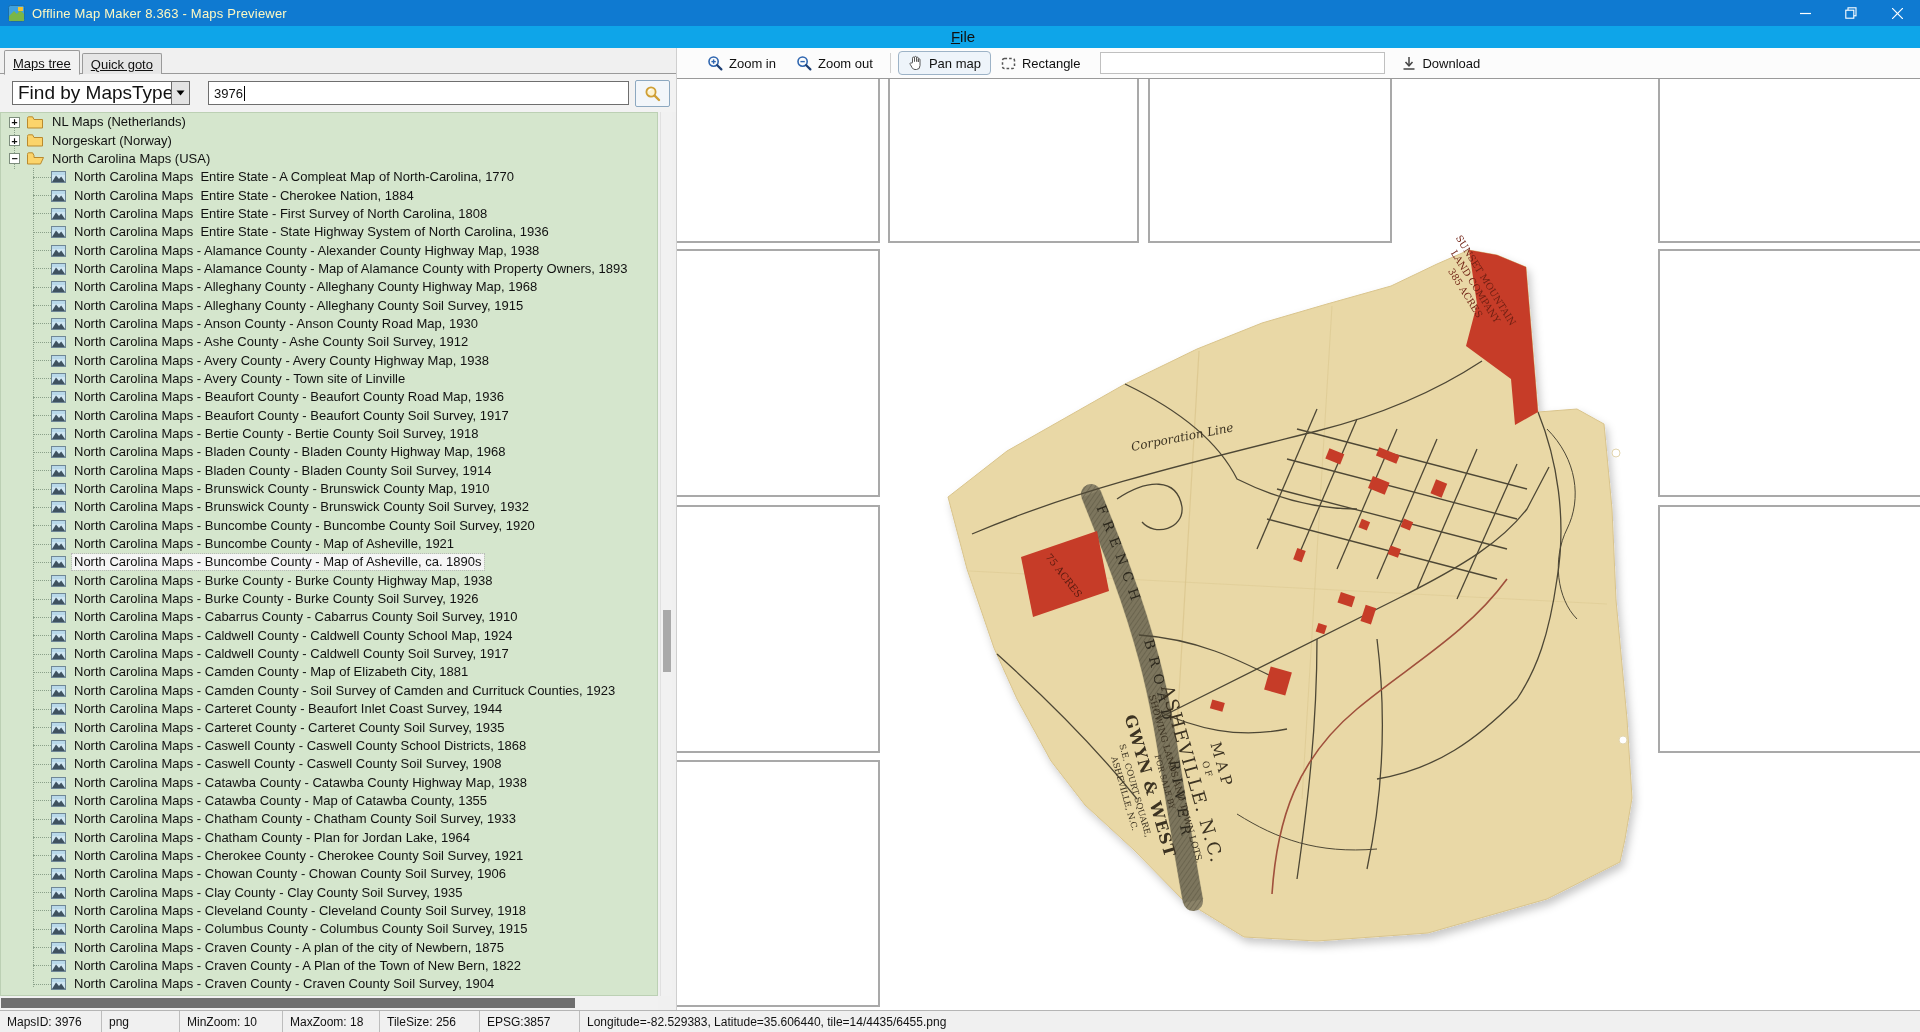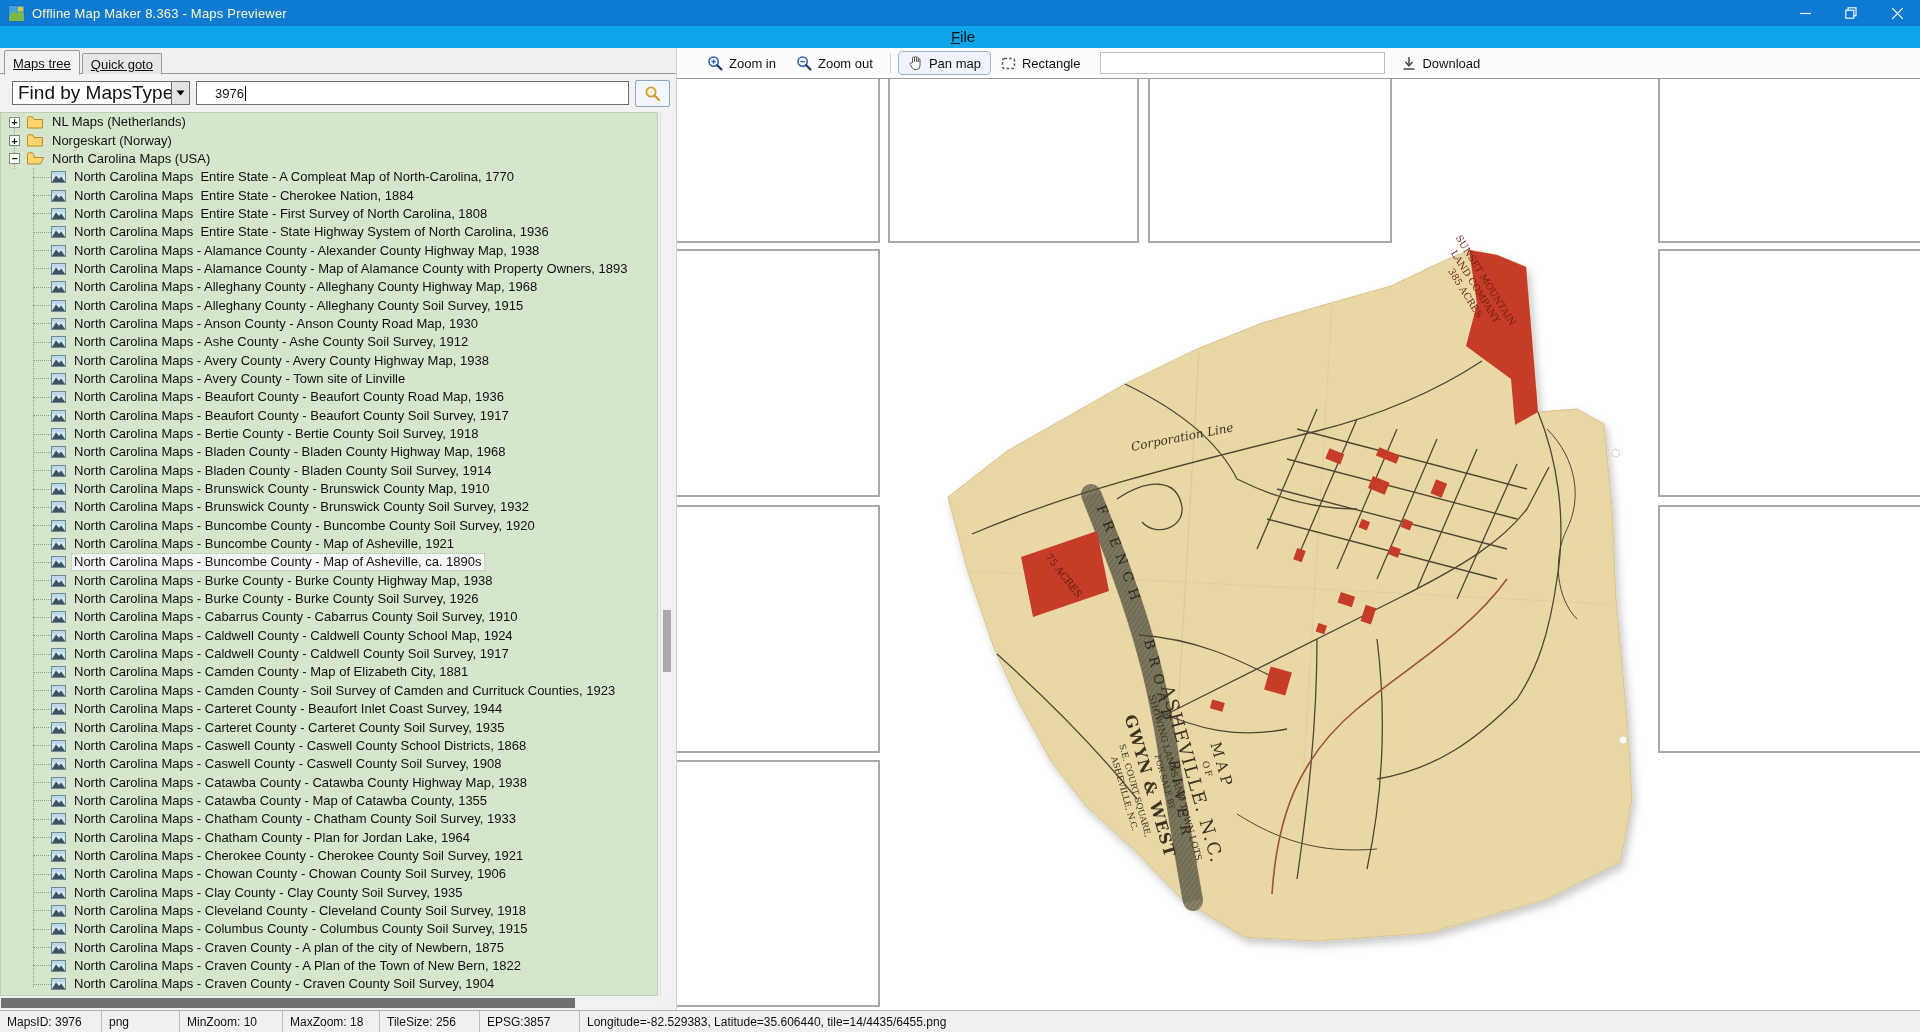--- a/index.html
+++ b/index.html
@@ -30,21 +30,21 @@
   .tab { position:relative; z-index:2; font-size:13px; padding:3px 8px 4px; border:1px solid #9a9a9a; border-bottom:none;
          border-radius:2px 2px 0 0; background:#e6e6e6; height:21px; margin-right:2px;text-decoration:underline; }
   .tab.active { background:#f2f2f2; height:25px; padding-top:5px; border-bottom:1px solid #f2f2f2; margin-bottom:-1px; }
 
   
   .searchrow { height:38px; background:#f2f2f2; display:flex; align-items:center; padding:0 6px 0 12px; }
   .combo { width:178px; height:24px; background:#fff; border:1px solid #6e6e6e; display:flex; align-items:center; font-size:19px; }
   .combo .cval { flex:1; padding-left:5px; white-space:nowrap; overflow:hidden; }
   .combo .cbtn { width:18px; height:22px; background:#e3e3e3; border-left:1px solid #6e6e6e; display:flex; align-items:center; justify-content:center; }
   .combo .cbtn svg{ display:block; }
-  .searchbox { flex:1; height:24px; background:#fff; border:1px solid #6e6e6e; margin-left:6px; font-size:13px; display:flex; align-items:center; padding-left:18px;text-align:center; }
+  .searchbox { flex:1; height:24px; background:#fff; border:1px solid #6e6e6e; margin-left:18px; font-size:13px; display:flex; align-items:center; padding-left:5px;text-align:center; }
   .caret { display:inline-block; width:1px; height:15px; background:#000; margin-left:1px; }
   .searchbtn { width:35px; height:27px; margin-left:6px; background:#f2f6fa; border:1px solid #8ca8c0; border-radius:2px; display:flex; align-items:center; justify-content:center; }
 
   
   .treewrap { flex:1; position:relative; background:#f0f0f0; }
   .tree { position:absolute; left:0; top:0; width:658px; bottom:0; background:#d5e6cd; overflow:hidden; border:1px solid #bcd0b4; }
   .vguide { position:absolute; border-left:1px dotted #8aa089; }
   .trow { height:18.35px; display:flex; align-items:center; white-space:pre; overflow:visible; position:relative; }
   .expander { width:11px; height:11px; border:1px solid #7d8d7d; background:#fff; margin-left:8px; margin-right:7px;
               display:flex; align-items:center; justify-content:center; flex:0 0 auto; }

